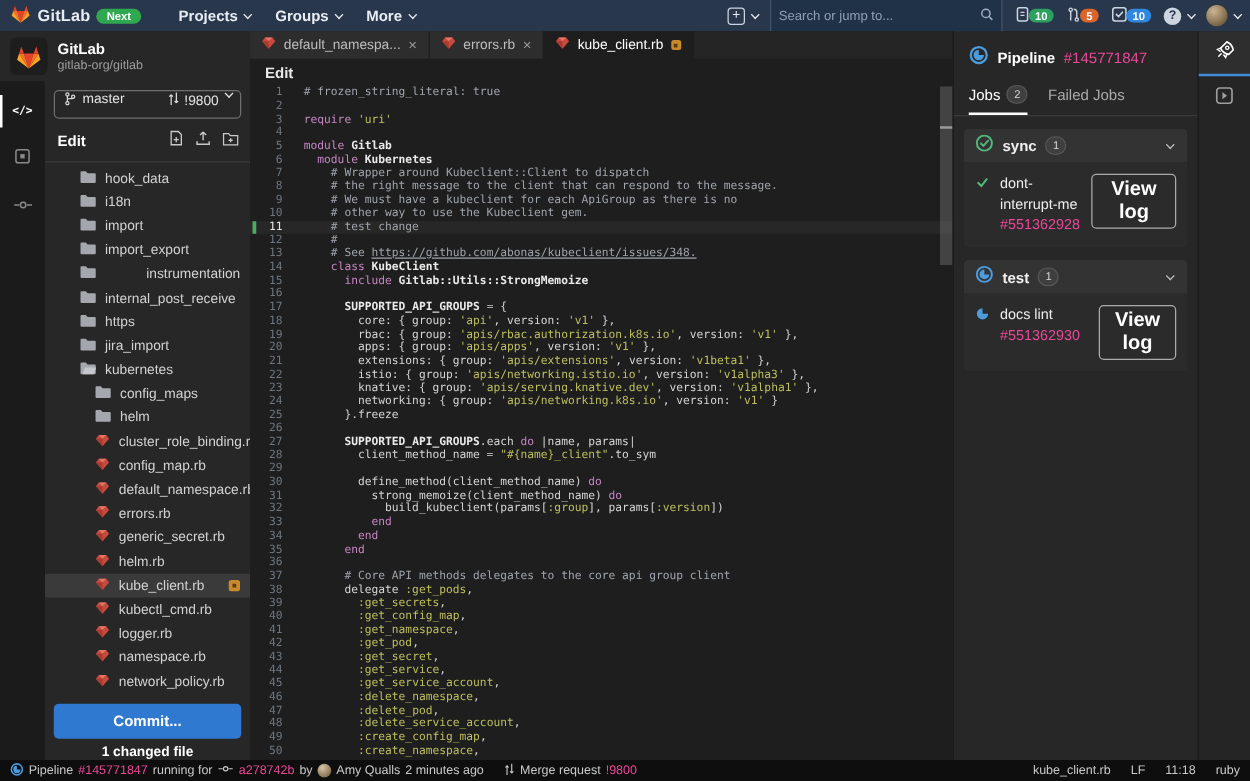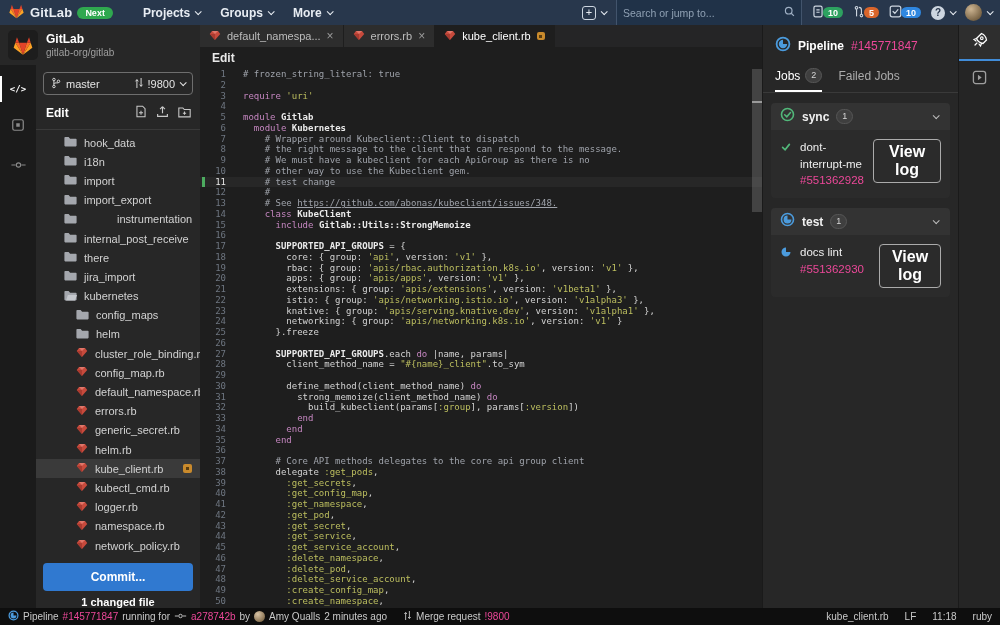--- a/index.html
+++ b/index.html
@@ -51,21 +51,21 @@
   .rail { width:36px; background:#1b1b1b; flex:0 0 36px; display:flex; flex-direction:column;
     align-items:center; padding-top:8px; gap:6px; }
   .rail-btn { width:36px; height:32px; display:flex; align-items:center; justify-content:center;
     color:#8a8a8a; cursor:pointer; position:relative; }
   .rail-btn.active { color:#fff; }
   .rail-btn.active::before { content:''; position:absolute; left:0; top:3px; bottom:3px;
     width:2px; background:#fff; }
   .code-glyph { font-family:"DejaVu Sans Mono",monospace; font-size:9px; font-weight:bold; }
   .side-content { flex:1; display:flex; flex-direction:column; min-width:0; }
   .branch-select { margin:7px 7px 4px 7px; height:23px; border:1px solid #6e6e6e; border-radius:4px;
-    display:flex; align-items:center; padding:0 7px; gap:5px; color:#e4e4e4; font-size:11px; cursor:pointer; }
+    display:flex; align-items:flex-start; padding:0 7px; gap:5px; color:#e4e4e4; font-size:11px; cursor:pointer; }
   .branch-name { font-weight:normal; }
   .mr-ref { margin-left:auto; display:flex; align-items:center; gap:3px; }
   .edit-row { display:flex; align-items:center; padding:5px 9px 5px 10px; }
   .edit-title { color:#fff; font-weight:bold; font-size:12px; }
   .edit-actions { margin-left:auto; display:flex; gap:9px; color:#c9c9c9; }
   .edit-actions svg { cursor:pointer; }
   .side-divider { height:1px; background:#3a3a3a; margin:2px 0 1px; }
   .tree { flex:1; overflow:hidden; padding-top:2px; }
   .tree-row { height:19.2px; display:flex; align-items:center; gap:7px; color:#d2d2d2;
     font-size:11px; cursor:pointer; position:relative; }
@@ -354,21 +354,21 @@
               <div class="tree-row" style="padding-left: 28px;">
                 <span><svg width="13" height="11" viewBox="0 0 16 13">
                     <path fill="#a4a7ad" d="M0.5 2 a1 1 0 0 1 1 -1 h4.2 l1.8 2 h7 a1 1 0 0 1 1 1 v7.5 a1 1 0 0 1 -1 1 h-13 a1 1 0 0 1 -1 -1 Z"></path>
                   </svg></span>
                 <span>internal_post_receive</span>
               </div>
               <div class="tree-row" style="padding-left: 28px;">
                 <span><svg width="13" height="11" viewBox="0 0 16 13">
                     <path fill="#a4a7ad" d="M0.5 2 a1 1 0 0 1 1 -1 h4.2 l1.8 2 h7 a1 1 0 0 1 1 1 v7.5 a1 1 0 0 1 -1 1 h-13 a1 1 0 0 1 -1 -1 Z"></path>
                   </svg></span>
-                <span>there</span>
+                <span>https</span>
               </div>
               <div class="tree-row" style="padding-left: 28px;">
                 <span><svg width="13" height="11" viewBox="0 0 16 13">
                     <path fill="#a4a7ad" d="M0.5 2 a1 1 0 0 1 1 -1 h4.2 l1.8 2 h7 a1 1 0 0 1 1 1 v7.5 a1 1 0 0 1 -1 1 h-13 a1 1 0 0 1 -1 -1 Z"></path>
                   </svg></span>
                 <span>jira_import</span>
               </div>
               <div class="tree-row" style="padding-left: 28px;">
                 <span><svg width="13" height="11" viewBox="0 0 16 13">
                     <path fill="#a4a7ad" d="M0.5 2 a1 1 0 0 1 1 -1 h4.2 l1.8 2 h7 a1 1 0 0 1 1 1 v7.5 a1 1 0 0 1 -1 1 h-13 a1 1 0 0 1 -1 -1 Z"></path>

